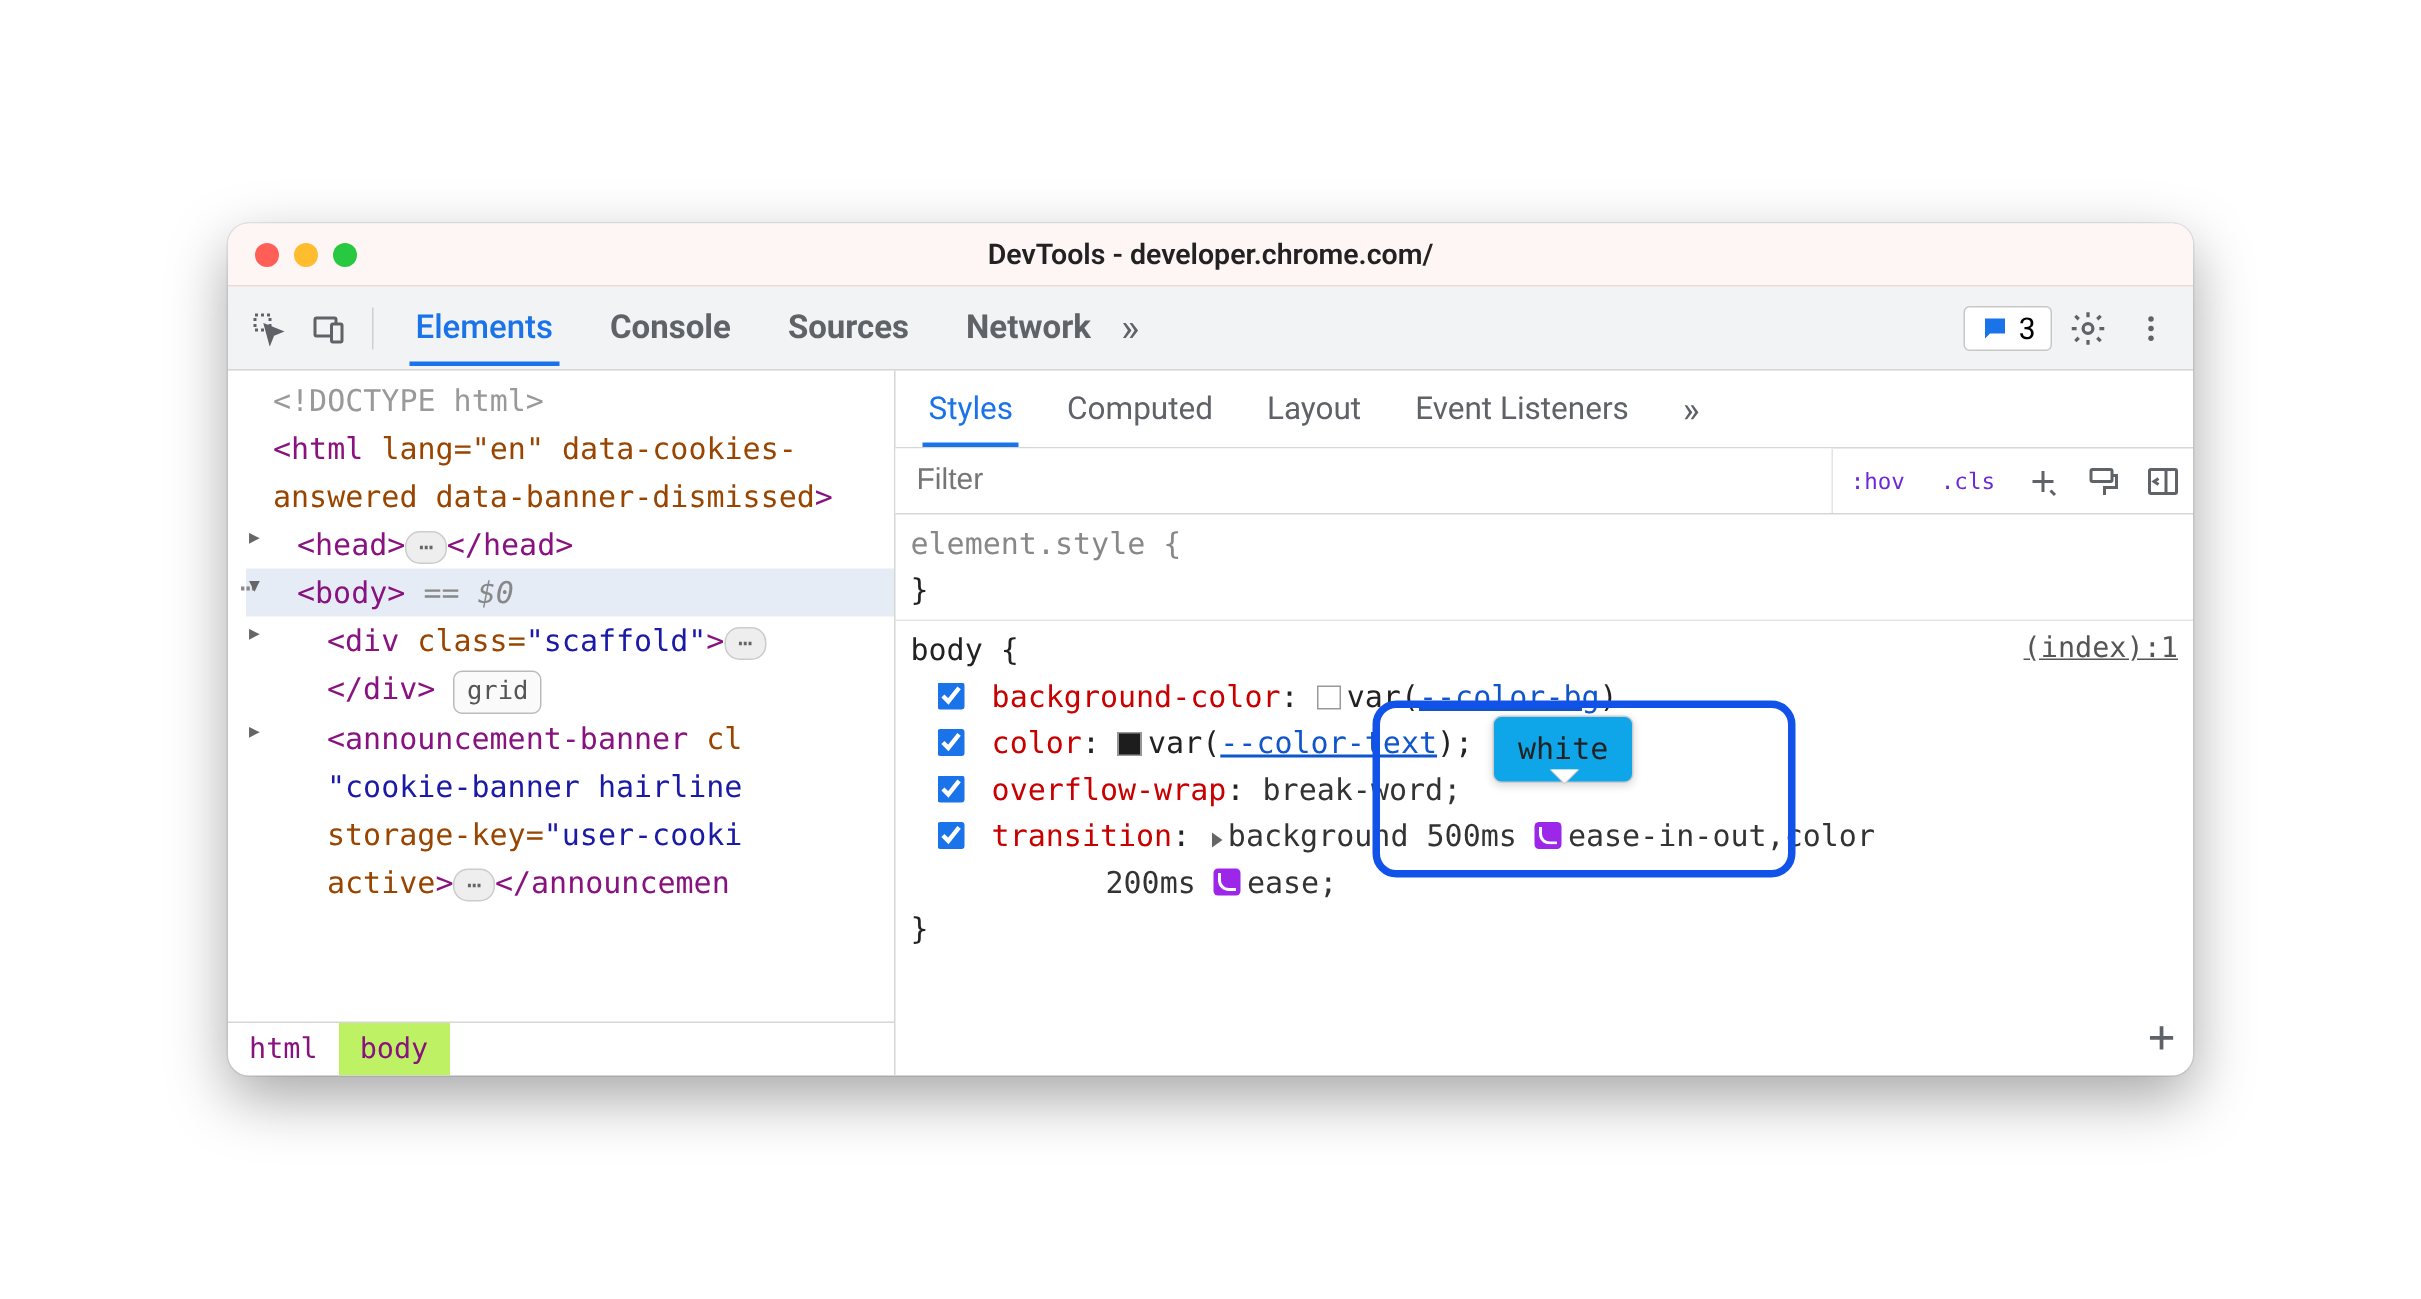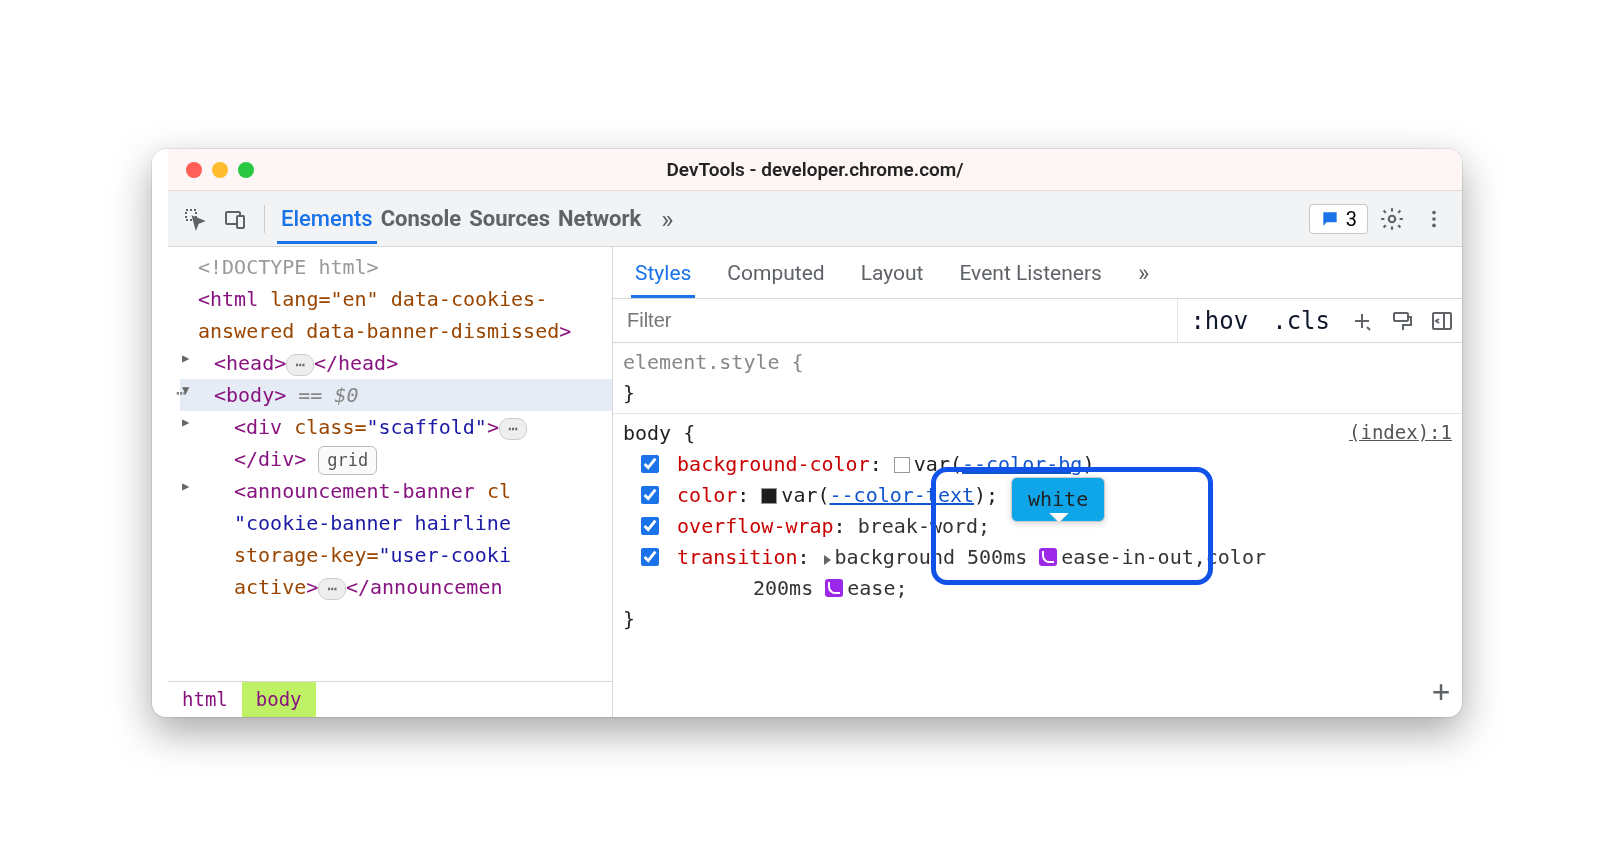--- a/index.html
+++ b/index.html
@@ -11,21 +11,20 @@
     align-items: center;
     min-height: 100vh;
   }
   .window {
     width: 1310px;
     background: #fff;
     border-radius: 14px;
     box-shadow: 0 15px 40px rgba(0,0,0,0.35), 0 0 0 1px rgba(0,0,0,0.08);
     overflow: hidden;
     position: relative;
-    padding-left: 16px;
   }
   
   .titlebar {
     height: 42px;
     display: flex;
     align-items: center;
     background: #fdf6f5;
     position: relative;
     border-bottom: 1px solid #e8d9d8;
   }
@@ -40,21 +39,21 @@
     height: 56px;
     background: #f1f3f4;
     display: flex;
     align-items: center;
     padding: 0 10px;
     border-bottom: 1px solid #d6d6d6;
     gap: 6px;
   }
   .tb-icon { width: 34px; height: 34px; display:flex; align-items:center; justify-content:center; color:#5f6368; cursor:pointer; }
   .tb-divider { width:1px; height:28px; background:#cfcfcf; margin:0 6px; }
-  .tabs { display: flex; }
+  .tabs { display: flex; gap: 30px; margin-left: 12px; }
   .tab { font-size: 22px; color:#5f6368; padding: 12px 4px 10px; cursor:pointer;font-weight:bold; }
   .tab.active { color:#1a73e8; border-bottom: 3px solid #1a73e8; font-weight:500;}
   .tb-more { font-size:26px; color:#5f6368; cursor:pointer; margin-left:10px; }
   .spacer { flex:1; }
   .badge { display:flex; align-items:center; gap:6px; background:#fff; border:1px solid #c7c7c7; border-radius:4px; padding:2px 10px; font-size:20px; cursor:pointer;}
   .badge svg { color:#1a73e8; }
   .gear, .kebab { width:36px;height:36px;display:flex;align-items:center;justify-content:center;color:#5f6368;cursor:pointer;}
   
   .main { display:flex; height: 470px; }
   .elements-pane { width: 445px; border-right:1px solid #d6d6d6; display:flex; flex-direction:column; font-family: Menlo, Consolas, monospace; font-size:20px; line-height:1.6; color:#333; overflow:hidden;}
@@ -75,21 +74,21 @@
   .crumb { padding:4px 14px; color:#881280; display:flex;align-items:center;cursor:pointer;}
   .crumb.active { background:#bef264;}
   .dots-left { position:absolute; left:-4px; color:#888; font-size:18px; letter-spacing:-1px;}
   
   .styles-pane { flex:1; display:flex; flex-direction:column; }
   .subtabs { display:flex; gap:28px; padding:8px 18px 0; border-bottom:1px solid #d6d6d6; font-size:21px; color:#5f6368;}
   .subtab { padding:6px 4px 10px; cursor:pointer;}
   .subtab.active { color:#1a73e8; border-bottom:3px solid #1a73e8; }
   .filterbar { display:flex; align-items:center; border-bottom:1px solid #d6d6d6; }
   .filter-input { flex:1; padding:10px 14px; font-size:20px; border:none; outline:none; color:#888; border-right:1px solid #e4e4e4;}
-  .fchip { padding:6px 12px; font-family:Menlo,monospace; font-size:24px; color:#0f172a; cursor:pointer;}
+  .fchip { padding:6px 12px; font-family:Menlo,monospace; font-size:15px; color:#6d28d9; cursor:pointer;}
   .ficon { width:40px;height:40px;display:flex;align-items:center;justify-content:center;color:#5f6368;cursor:pointer;}
   .rules { flex:1; font-family:Menlo,Consolas,monospace; font-size:20px; line-height:1.55; padding:4px 10px 8px; color:#222; overflow:hidden; position:relative;}
   .rule-sep { border-top:1px solid #e5e5e5; margin:4px -10px;}
   .selector-g { color:#888;}
   .selector { color:#222;}
   .srclink { float:right; color:#555; text-decoration:underline; cursor:pointer; font-size:19px;text-align:right;}
   .decl { padding-left:18px; position:relative;}
   .cb { width:18px;height:18px; accent-color:#1a73e8; vertical-align:-2px; margin-right:6px;}
   .prop { color:#c80000;}
   .valtxt { color:#333;}

